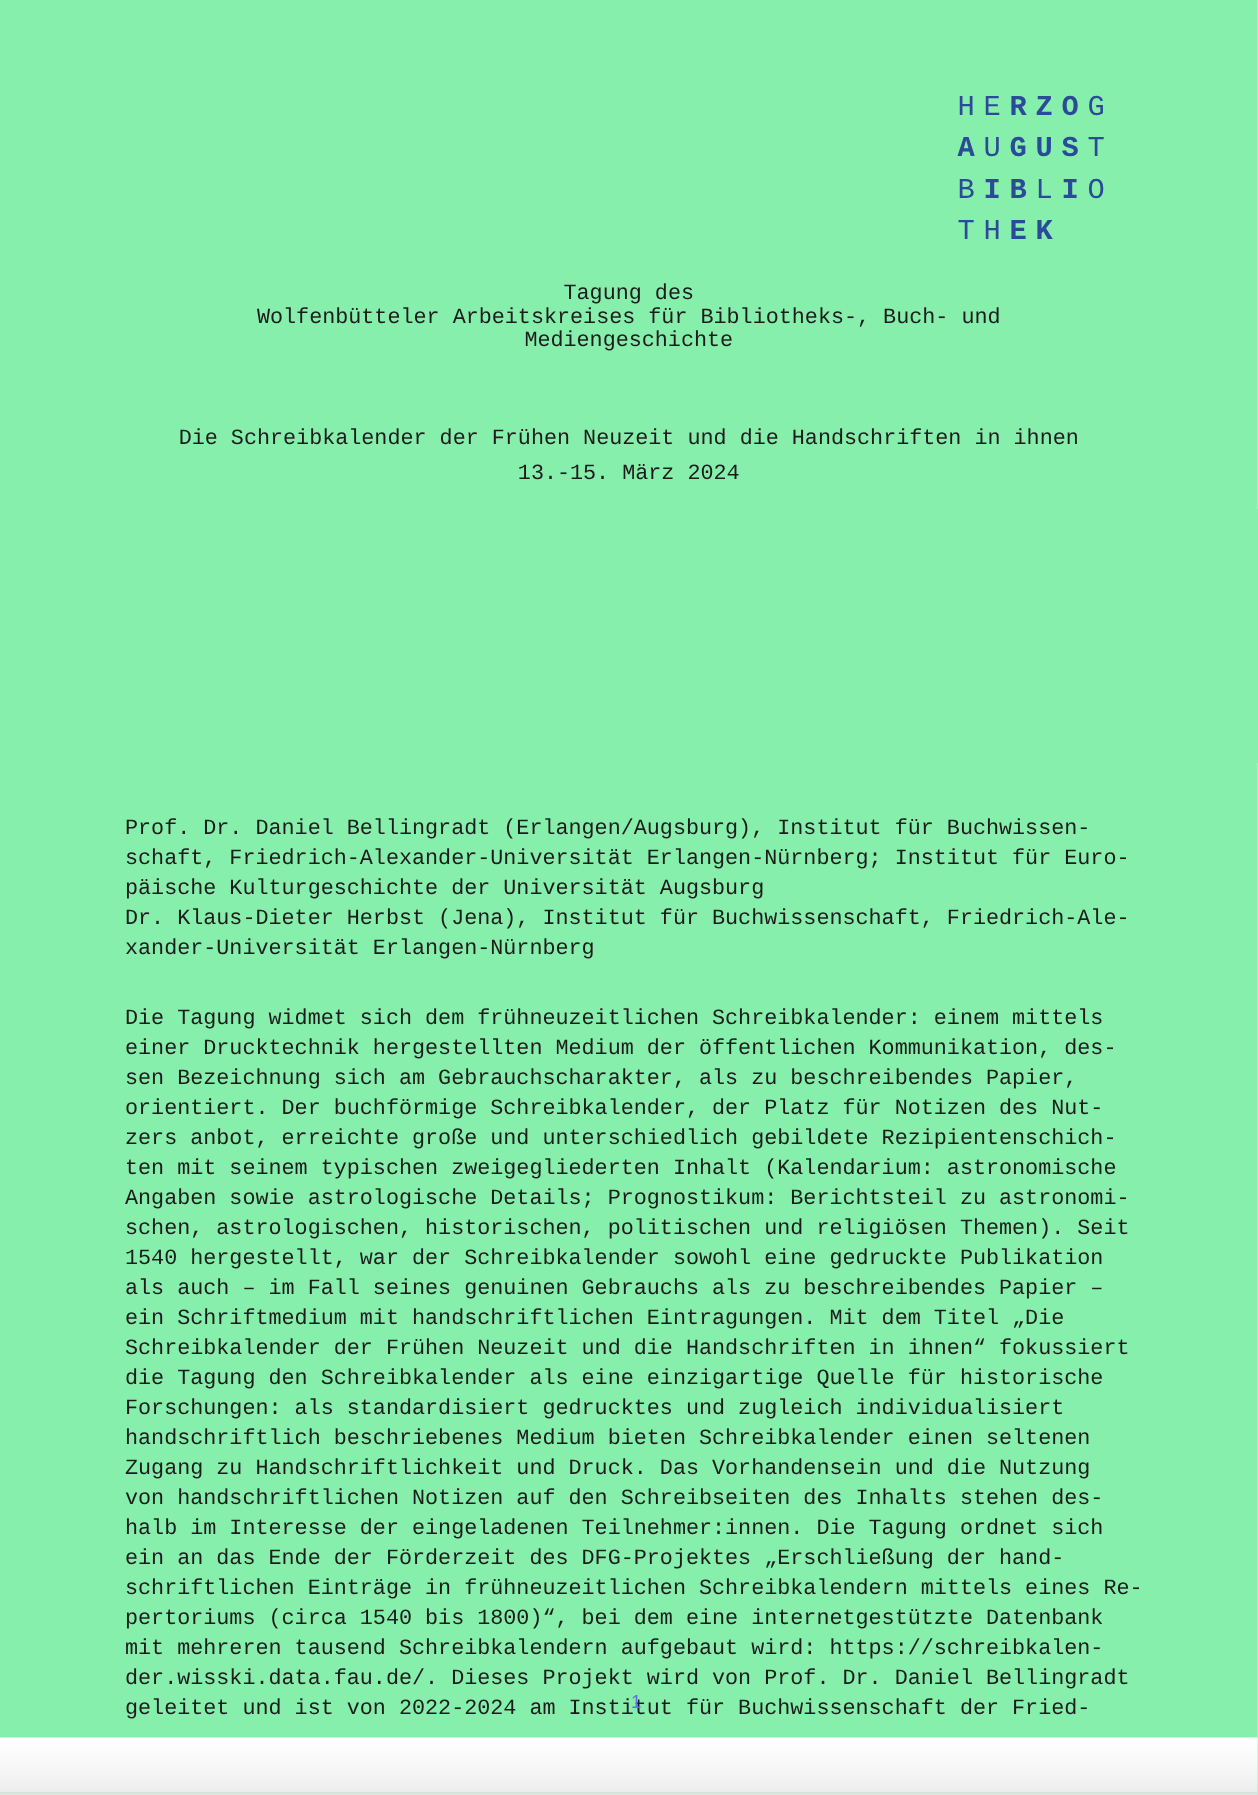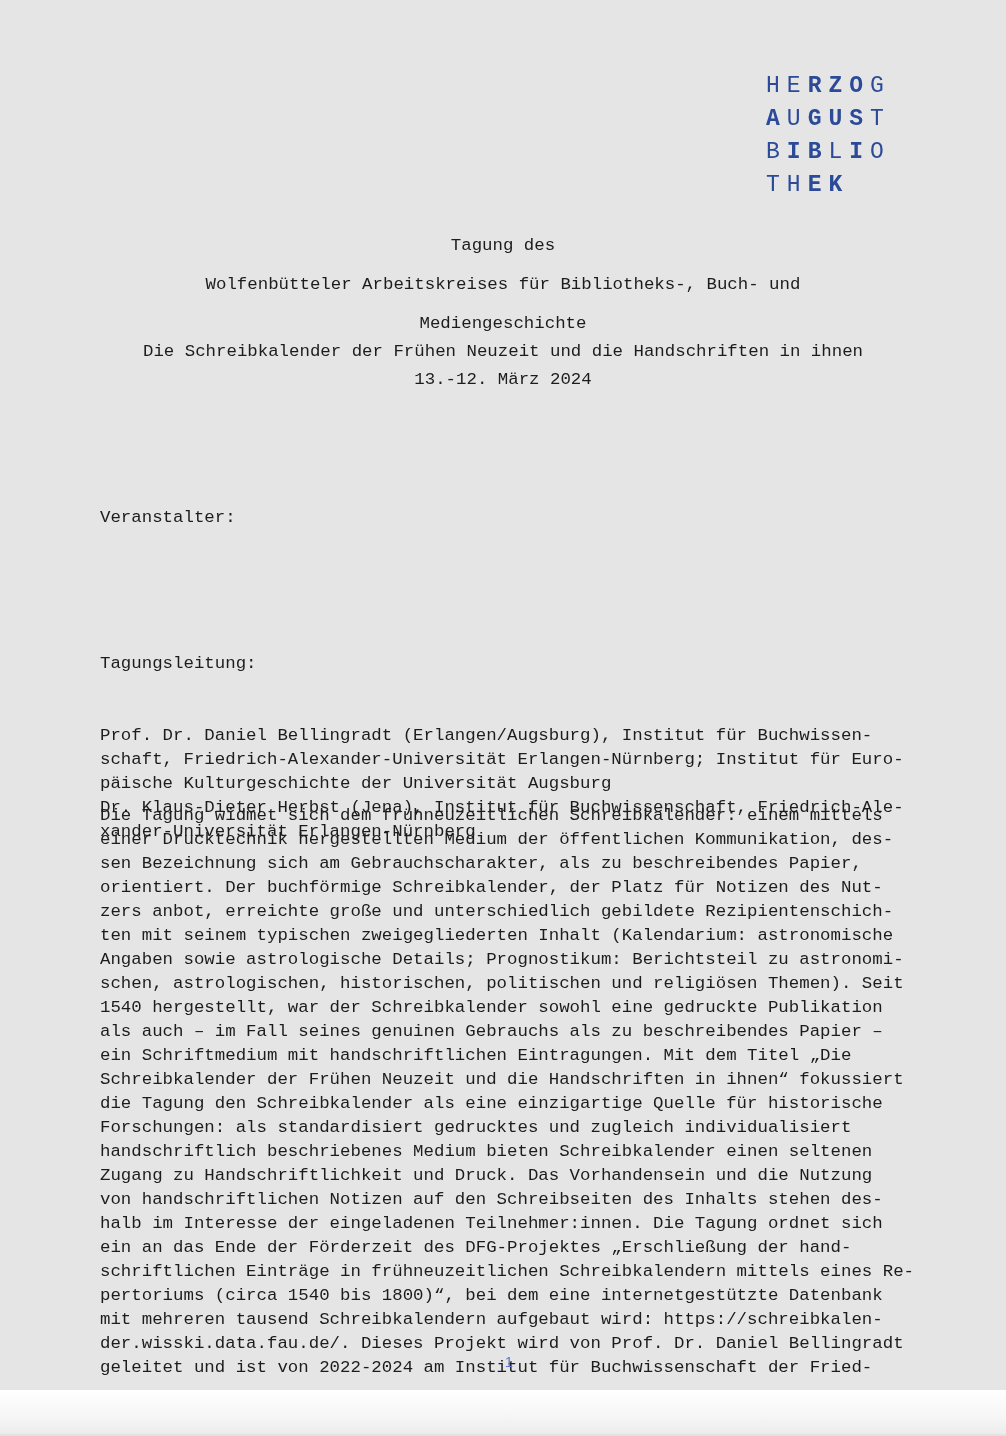--- a/index.html
+++ b/index.html
@@ -11,21 +11,21 @@
     height: 1436px;
     background: #ffffff;
     position: relative;
     overflow: hidden;
     font-family: "Liberation Mono", "DejaVu Sans Mono", monospace;
     color: #1c1c1c;
   }
   .page {
     position: absolute;
     inset: 0;
-    background: #e5e5e5;
+    background: #86efac;
   }
   
   .logo {
     position: absolute;
     left: 766px;
     top: 70px;
     color: #2b4a97;
     font-size: 23px;
     line-height: 33px;
     letter-spacing: 7px;
@@ -35,21 +35,21 @@
   .logo .b { font-weight: 700; }
 
   
   .title-block {
     position: absolute;
     left: 0;
     width: 1006px;
     top: 226px;
     text-align: center;
     font-size: 17.4px;
-    line-height: 39px;
+    line-height: 19px;
     white-space: pre;
   }
   .subtitle-block {
     position: absolute;
     left: 0;
     width: 1006px;
     top: 338px;
     text-align: center;
     font-size: 17.4px;
     line-height: 28px;
@@ -102,28 +102,26 @@
       <div><span class="b">A</span><span>U</span><span class="b">G</span><span class="b">U</span><span class="b">S</span><span>T</span></div>
       <div><span>B</span><span class="b">I</span><span class="b">B</span><span>L</span><span class="b">I</span><span>O</span></div>
       <div><span>T</span><span>H</span><span class="b">E</span><span class="b">K</span></div>
     </div>
 
   <div class="title-block">Tagung des
 Wolfenbütteler Arbeitskreises für Bibliotheks-, Buch- und
 Mediengeschichte</div>
 
   <div class="subtitle-block">Die Schreibkalender der Frühen Neuzeit und die Handschriften in ihnen
-13.-12. März 2024</div>
+13.-15. März 2024</div>
 
   <div class="section" id="veranstalter">
-    <div>Veranstalter:</div>
   </div>
 
   <div class="section" id="tagungsleitung">
-    <div>Tagungsleitung:</div>
     <div>Prof. Dr. Daniel Bellingradt (Erlangen/Augsburg), Institut für Buchwissen-
 schaft, Friedrich-Alexander-Universität Erlangen-Nürnberg; Institut für Euro-
 päische Kulturgeschichte der Universität Augsburg
 Dr. Klaus-Dieter Herbst (Jena), Institut für Buchwissenschaft, Friedrich-Ale-
 xander-Universität Erlangen-Nürnberg</div>
   </div>
 
   <div class="section" id="body-paragraph">Die Tagung widmet sich dem frühneuzeitlichen Schreibkalender: einem mittels
 einer Drucktechnik hergestellten Medium der öffentlichen Kommunikation, des-
 sen Bezeichnung sich am Gebrauchscharakter, als zu beschreibendes Papier,

